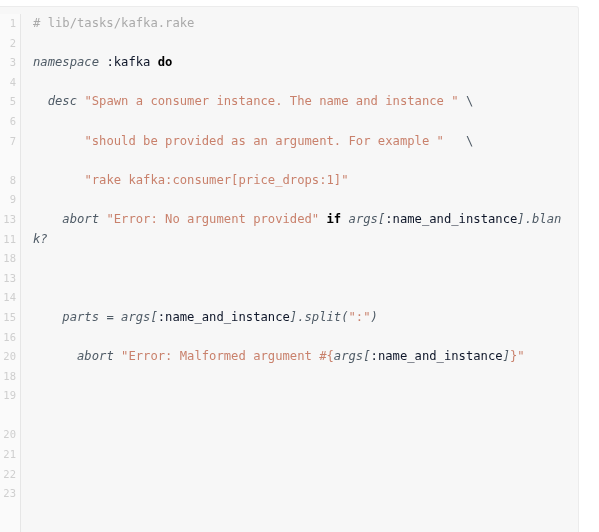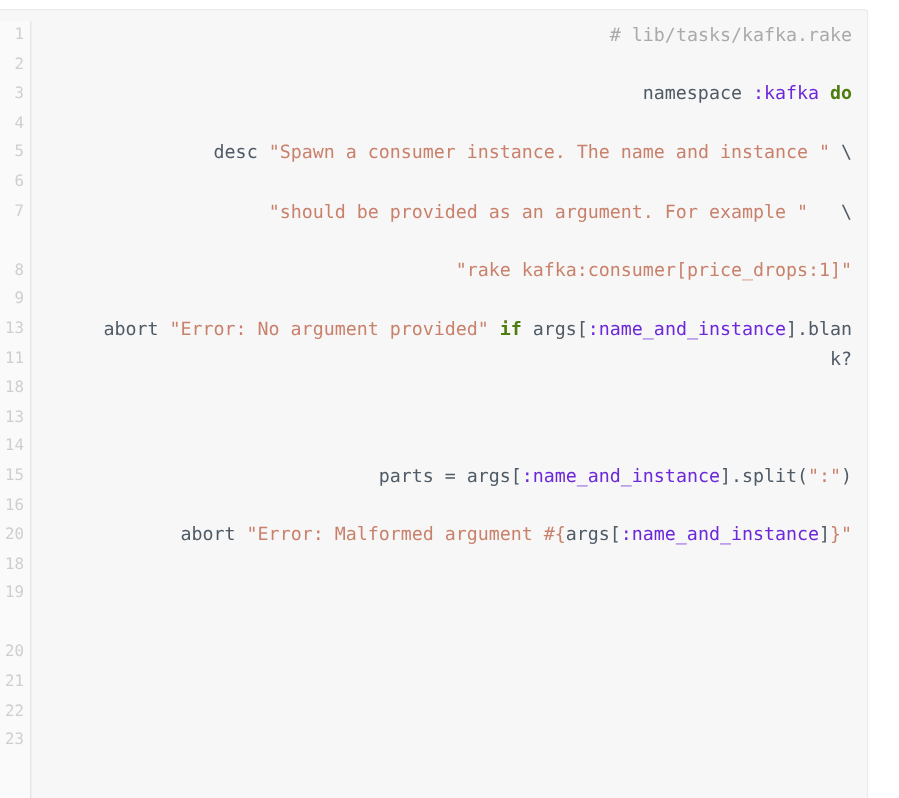--- a/index.html
+++ b/index.html
@@ -69,29 +69,29 @@
     padding: 0;
     font-family: "DejaVu Sans Mono", "Liberation Mono", monospace;
     font-size: 12.2px;
     line-height: 19.6px;
     color: #4f5b66;
     white-space: pre-wrap;
     word-break: break-all;
     letter-spacing: 0px;
   }
 
-  .line { display: block; min-height: 19.6px; text-align: right; }
+  .line { display: block; min-height: 19.6px; }
 
   
   .c   { color: #aaaaaa; }            
-  .k   { color: #4d7c0f; font-weight: bold; }  
+  .k   { color: #000000; font-weight: bold; }  
   .s   { color: #c9816c; }            
-  .sy  { color: #6d28d9; }            
+  .sy  { color: #0f172a; }            
   .n   { color: #3c7a9e; }            
-  .t   { color: #4f5b66; }            
+  .t   { color: #4f5b66; font-style: italic; }            
   .esc { color: #4f5b66; }            
 </style>
 </head>
 <body>
 
 <div id="root">
 
   <div class="code-block">
 
     <div class="gutter">

